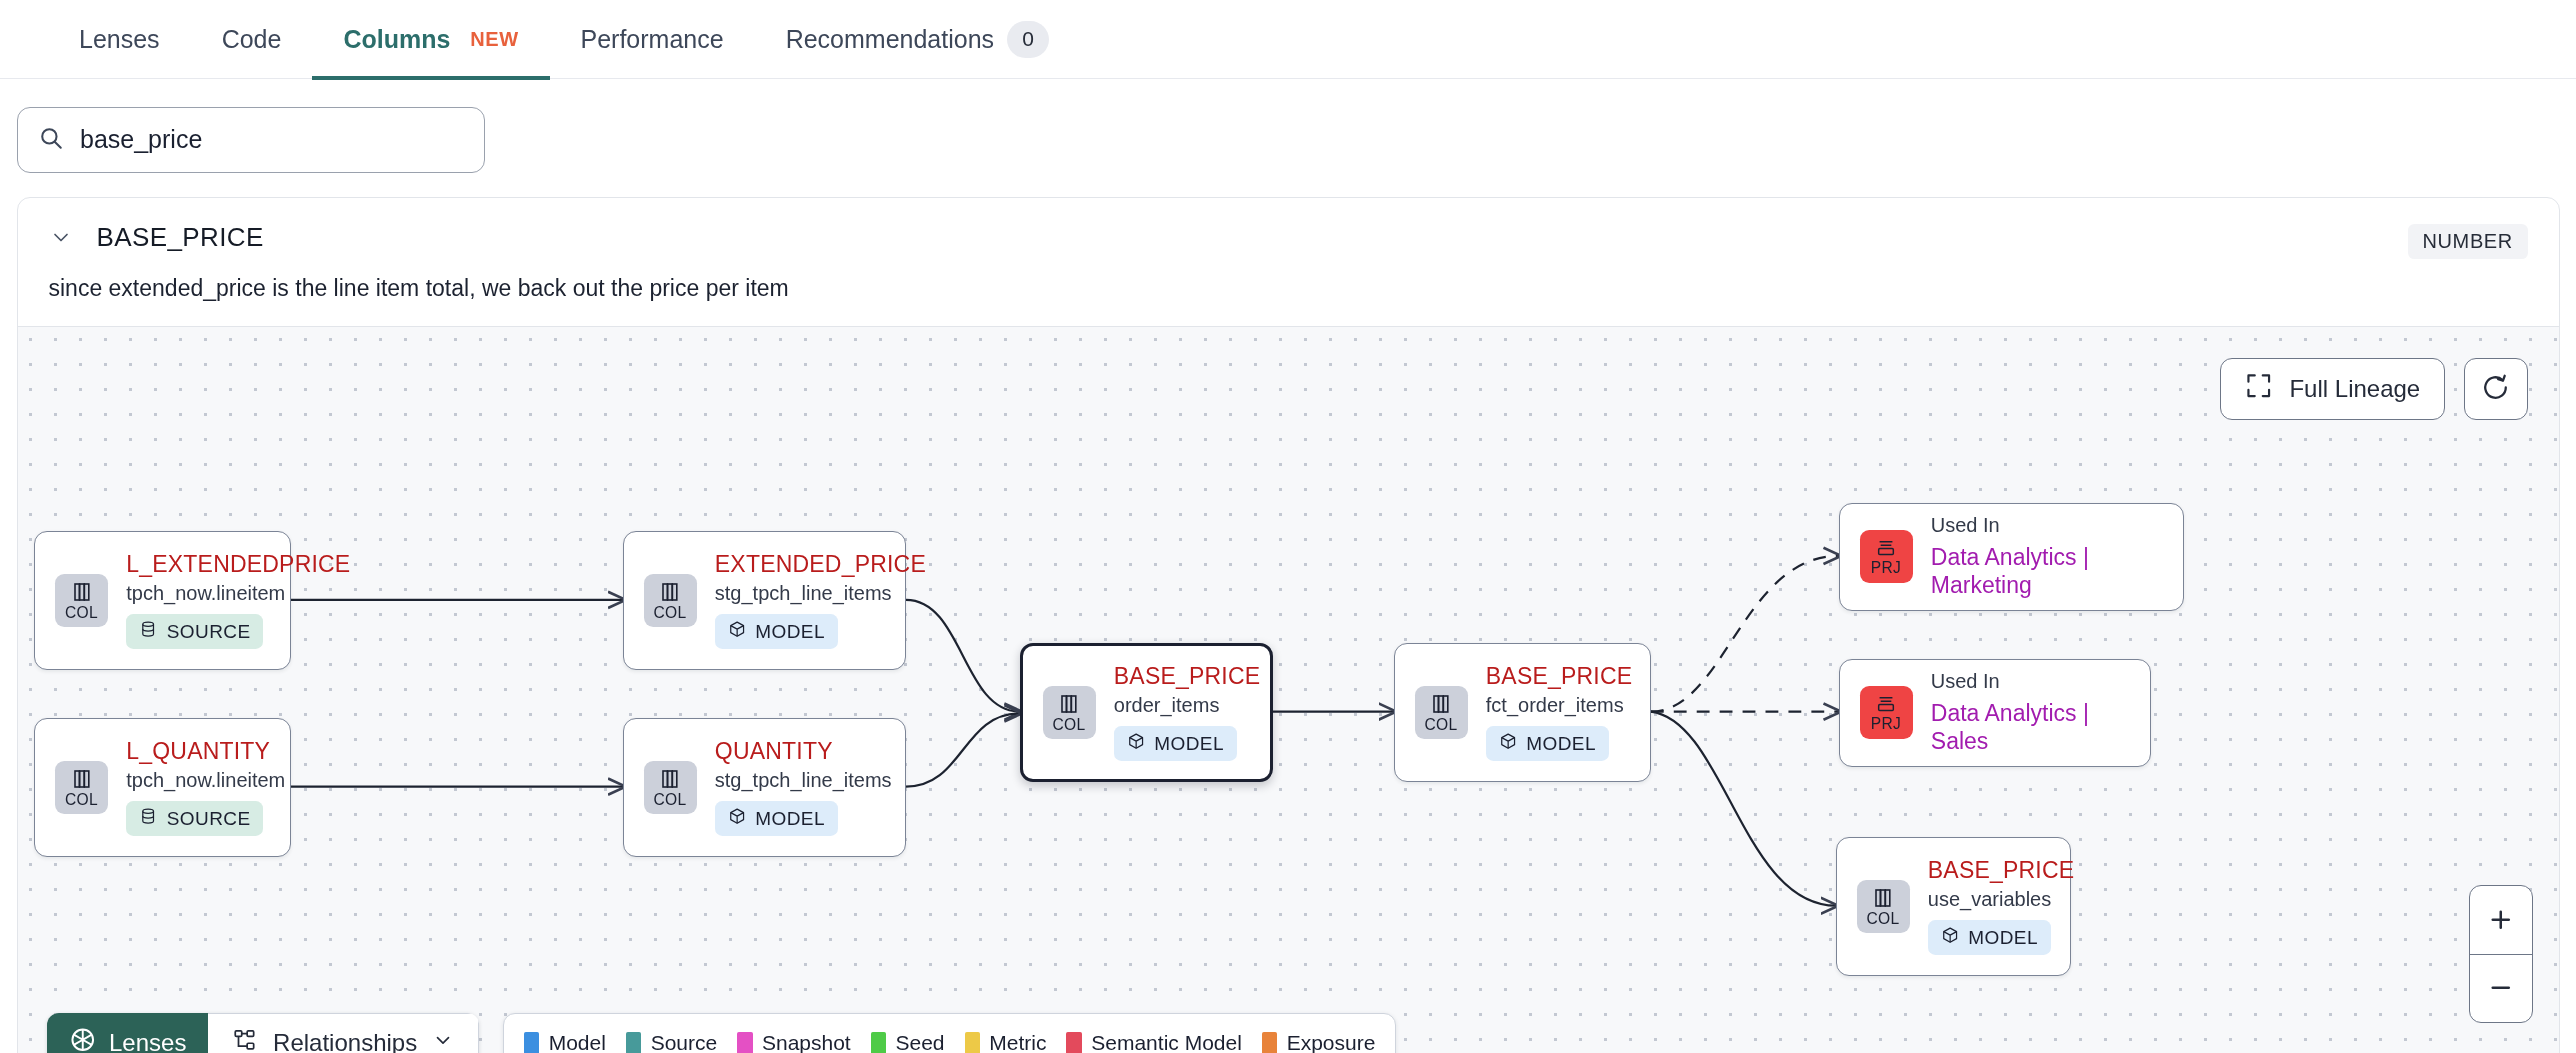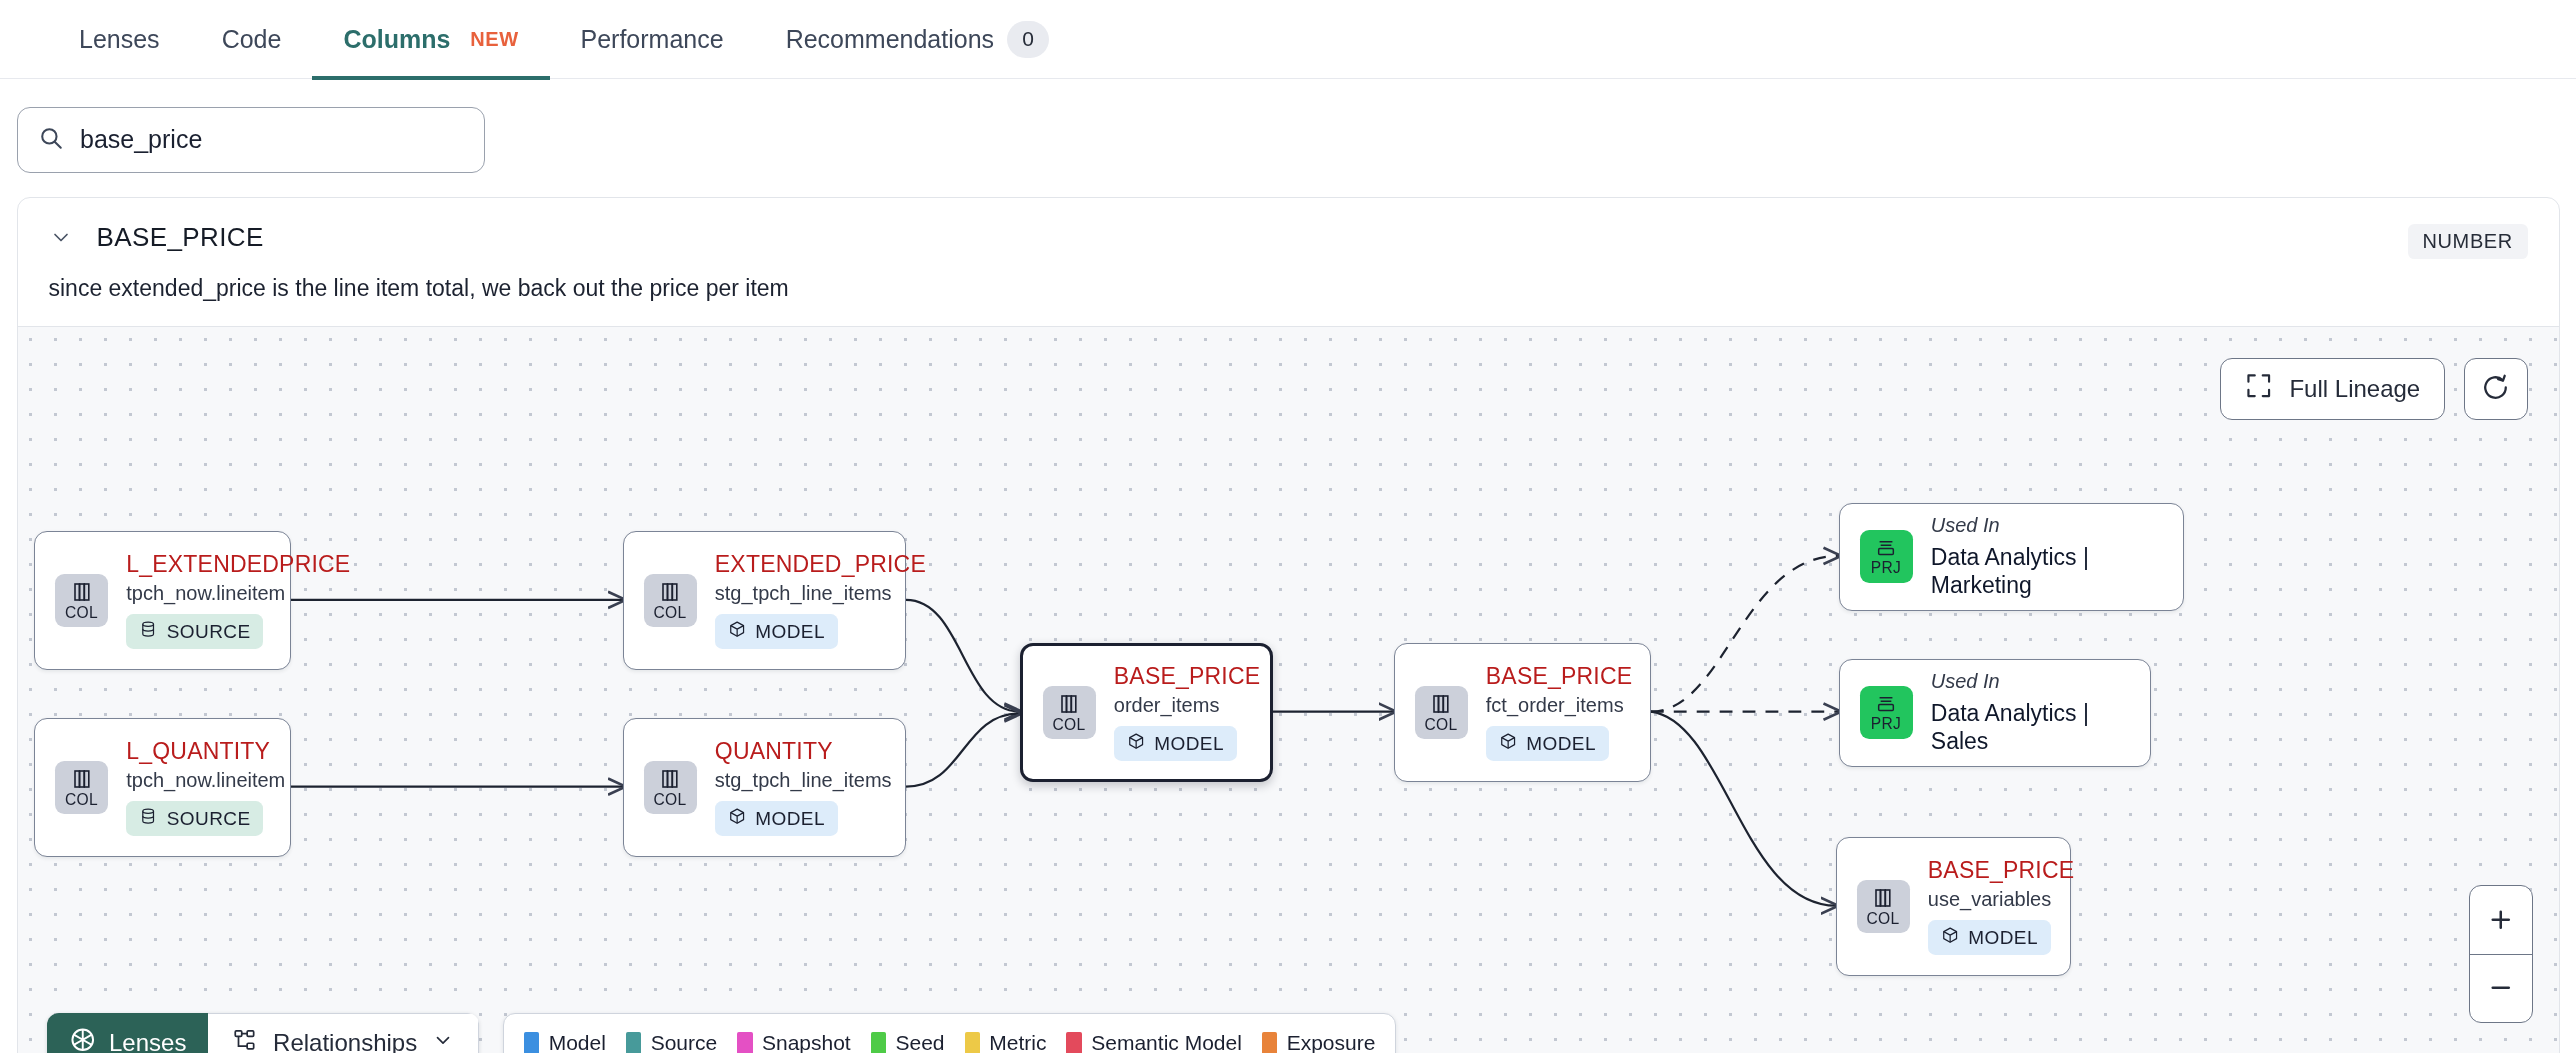--- a/index.html
+++ b/index.html
@@ -159,21 +159,21 @@
     width: 53px; height: 53px;
     border-radius: 9.2px;
     display: flex;
     flex-direction: column;
     align-items: center;
     justify-content: center;
     gap: 0.9px;
     flex: 0 0 auto;
   }
   .node-icon.col { background: #ccd0da; }
-  .node-icon.prj { background: #22c55e; }
+  .node-icon.prj { background: #ef4444; }
   .node-icon .ilabel {
     font-size: 15.6px;
     color: #1b2030;
     line-height: 1;
     letter-spacing: 0.3px;
   }
   .node-body { display: flex; flex-direction: column; gap: 4.6px; }
   .node-title {
     font-size: 23px;
     color: #b91c1c;
@@ -192,22 +192,22 @@
     align-items: center;
     gap: 9.2px;
     padding: 5.5px 13px;
     border-radius: 7.3px;
     font-size: 19px;
     color: #1b2030;
     letter-spacing: 0.4px;
   }
   .node-tag.model { background: #ddecfa; }
   .node-tag.source { background: #d7ece4; }
-  .used-label { font-size: 20px; color: #333a49; line-height: 1.25; font-style: italic; }
-  .used-value { font-size: 23px; color: #0f172a; line-height: 1.25; }
+  .used-label { font-size: 20px; color: #333a49; line-height: 1.25; }
+  .used-value { font-size: 23px; color: #a21caf; line-height: 1.25; }
 
   
   .ctl-topright {
     position: absolute;
     right: 31px; top: 31px;
     display: flex;
     gap: 18.3px;
     align-items: center;
     border-radius: 18px;
   }

